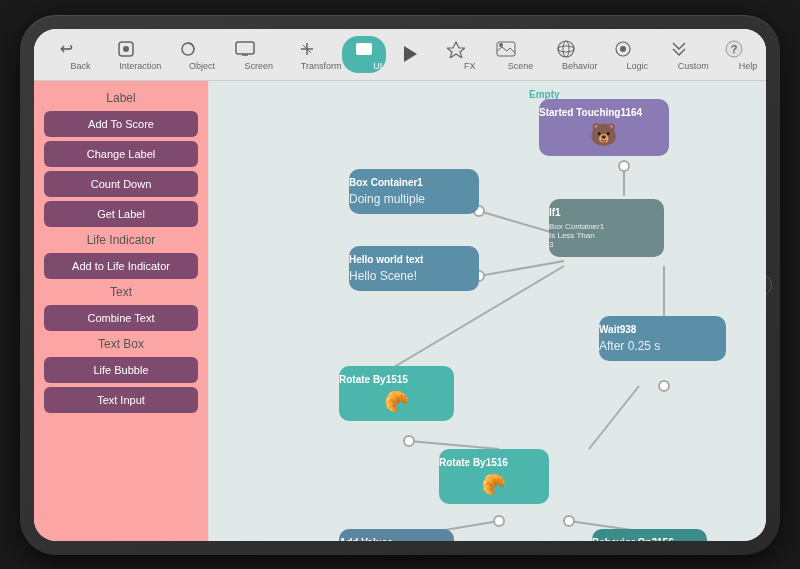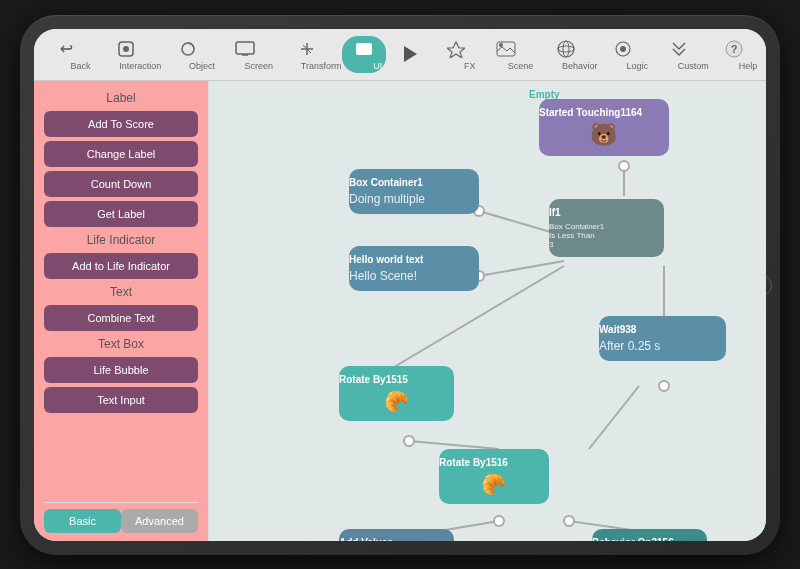--- a/index.html
+++ b/index.html
@@ -376,24 +376,20 @@
         <button class="sidebar-button">Change Label</button>
         <button class="sidebar-button">Count Down</button>
         <button class="sidebar-button">Get Label</button>
         <span class="sidebar-section-label">Life Indicator</span>
         <button class="sidebar-button">Add to Life Indicator</button>
         <span class="sidebar-section-label">Text</span>
         <button class="sidebar-button">Combine Text</button>
         <span class="sidebar-section-label">Text Box</span>
         <button class="sidebar-button">Life Bubble</button>
         <button class="sidebar-button">Text Input</button>
-        <div class="sidebar-tabs">
-          <div class="sidebar-tab active">Basic</div>
-          <div class="sidebar-tab inactive">Advanced</div>
-        </div>
       </div>
 
       <div class="canvas-area">
 
         <svg class="connections-svg">
 
           <line x1="415" y1="85" x2="415" y2="115" stroke="#aaa" stroke-width="2"></line>
 
           <line x1="270" y1="130" x2="355" y2="155" stroke="#aaa" stroke-width="2"></line>
 

